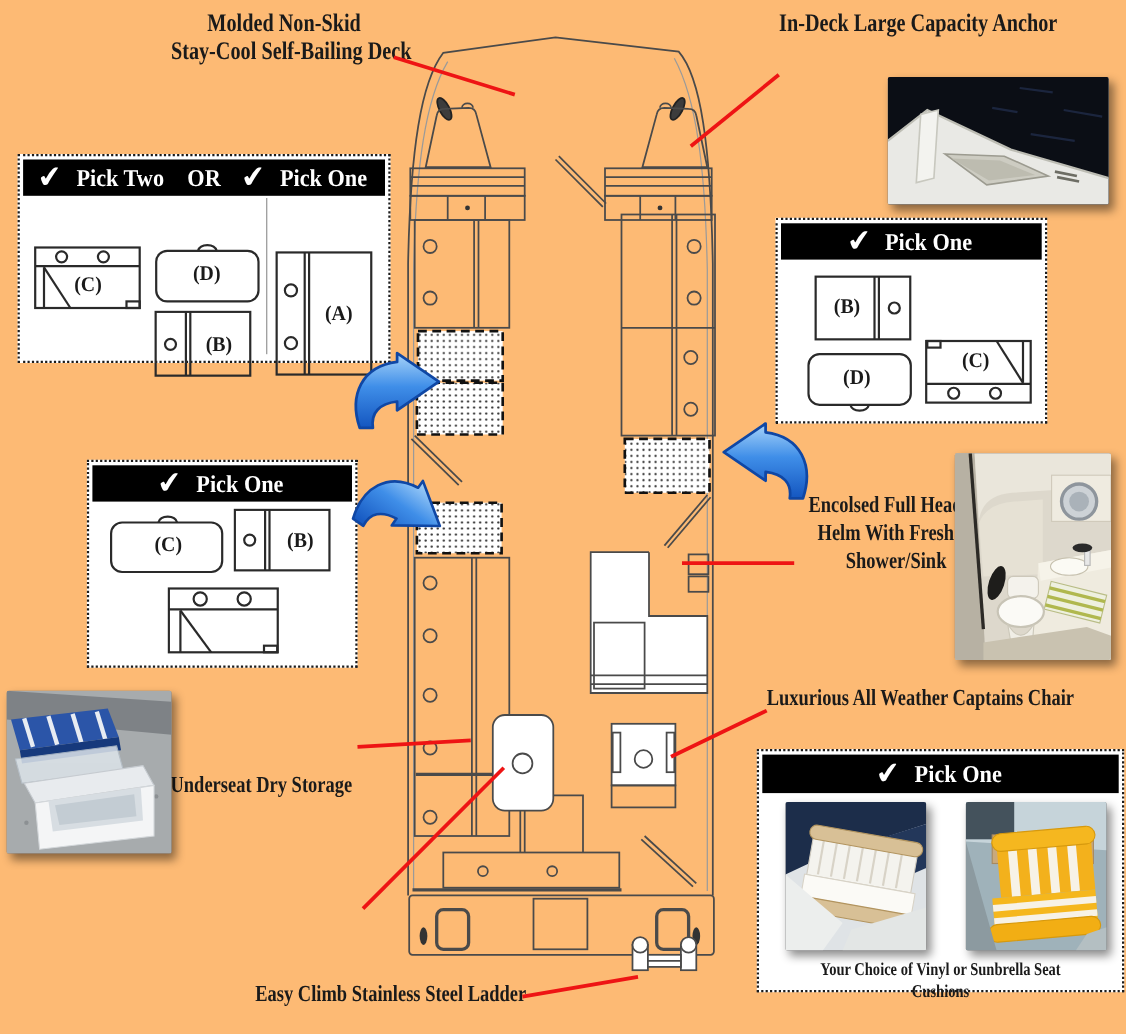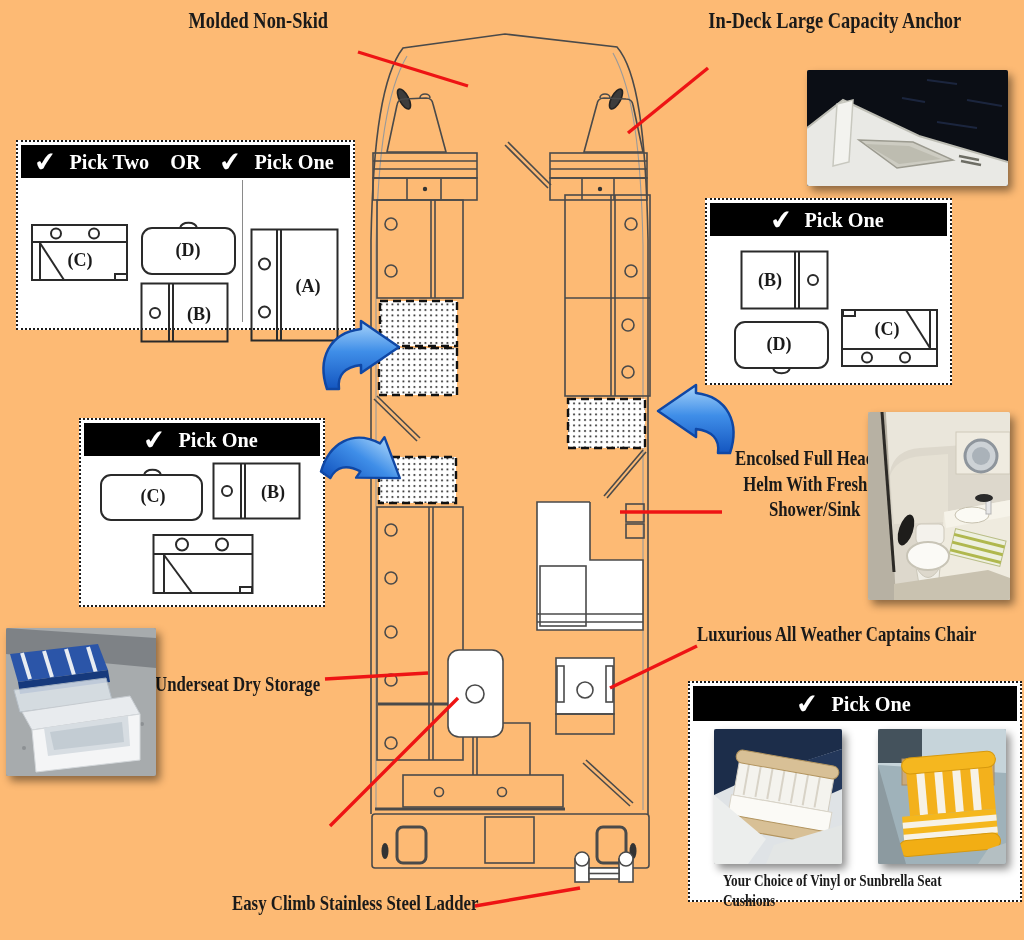--- a/index.html
+++ b/index.html
@@ -26,21 +26,21 @@
        transform:rotate(-6deg);}
   .optbody{position:relative;width:100%;}
   .furn{position:absolute;}
   .furnlabel{position:absolute;font-weight:700;font-size:19px;
              transform:translate(-50%,-50%) scaleX(.95);}
   .vdiv{position:absolute;width:1px;background:#8a8a8a;}
 
   
   .photo{position:absolute;box-shadow:4px 5px 9px rgba(0,0,0,.45);border-radius:2px;overflow:hidden;background:#888;}
 
-  .caption{position:absolute;left:0;right:0;font-weight:700;font-size:16.5px;}
+  .caption{position:absolute;left:0;right:0;text-align:center;font-weight:700;font-size:16.5px;}
 </style>
 </head>
 <body>
 
 <div class="canvas">
 
   <svg class="layer z0" viewBox="0 0 1024 940">
     <defs>
       <pattern id="dotfill" width="5.5" height="5.5" patternUnits="userSpaceOnUse">
         <rect width="5.5" height="5.5" fill="#ffffff"></rect>
@@ -184,33 +184,34 @@
         <circle cx="582" cy="859" r="7" fill="#fff"></circle>
           <circle cx="626" cy="859" r="7" fill="#fff"></circle>
         <rect x="589" y="868" width="30" height="11" fill="#fff"></rect>
         <line x1="589" y1="873.5" x2="619" y2="873.5"></line>
       </g>
     </g>
   </svg>
 
   <div class="callout f23 t-center" style="left:128px;top:8px;width:260px">
     <div><span class="cond o-c">Molded Non-Skid</span></div>
+    <div><span class="cond o-c">Stay-Cool Self-Bailing Deck</span></div>
   </div>
 
   <div class="callout f23 t-right" style="left:645px;top:8px;width:230px">
     <div><span class="cond o-r">In-Deck Large Capacity Anchor</span></div>
   </div>
 
   <div class="callout f21 t-right" style="left:700px;top:446px;width:160px;line-height:1.22">
     <div><span class="cond o-r">Encolsed Full Head</span></div>
     <div><span class="cond o-r">Helm With Fresh Water</span></div>
     <div><span class="cond o-r">Shower/Sink</span></div>
   </div>
 
-  <div class="callout f21" style="left:155px;top:673px">
+  <div class="callout f21" style="left:155px;top:702px">
     <span class="cond o-l">Underseat Dry Storage</span>
   </div>
 
   <div class="callout f21" style="left:697px;top:623px">
     <span class="cond o-l">Luxurious All Weather Captains Chair</span>
   </div>
 
 
   <div class="callout f21" style="left:232px;top:892px">
     <span class="cond o-l">Easy Climb Stainless Steel Ladder</span>

